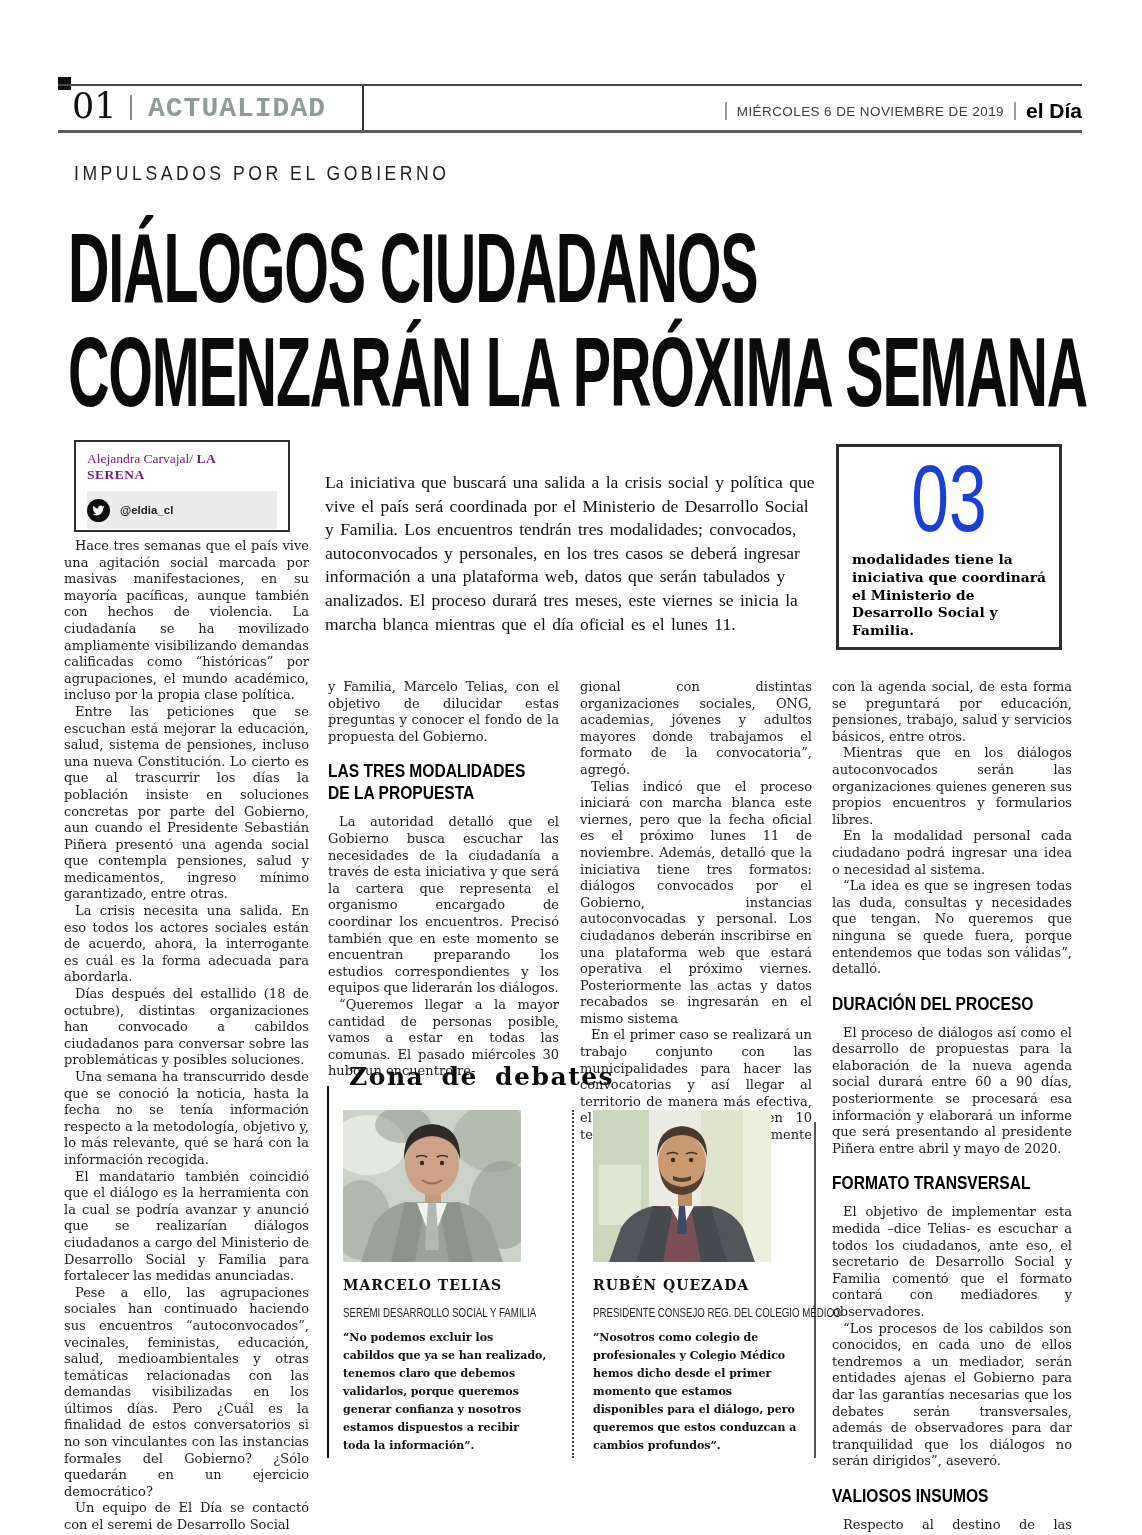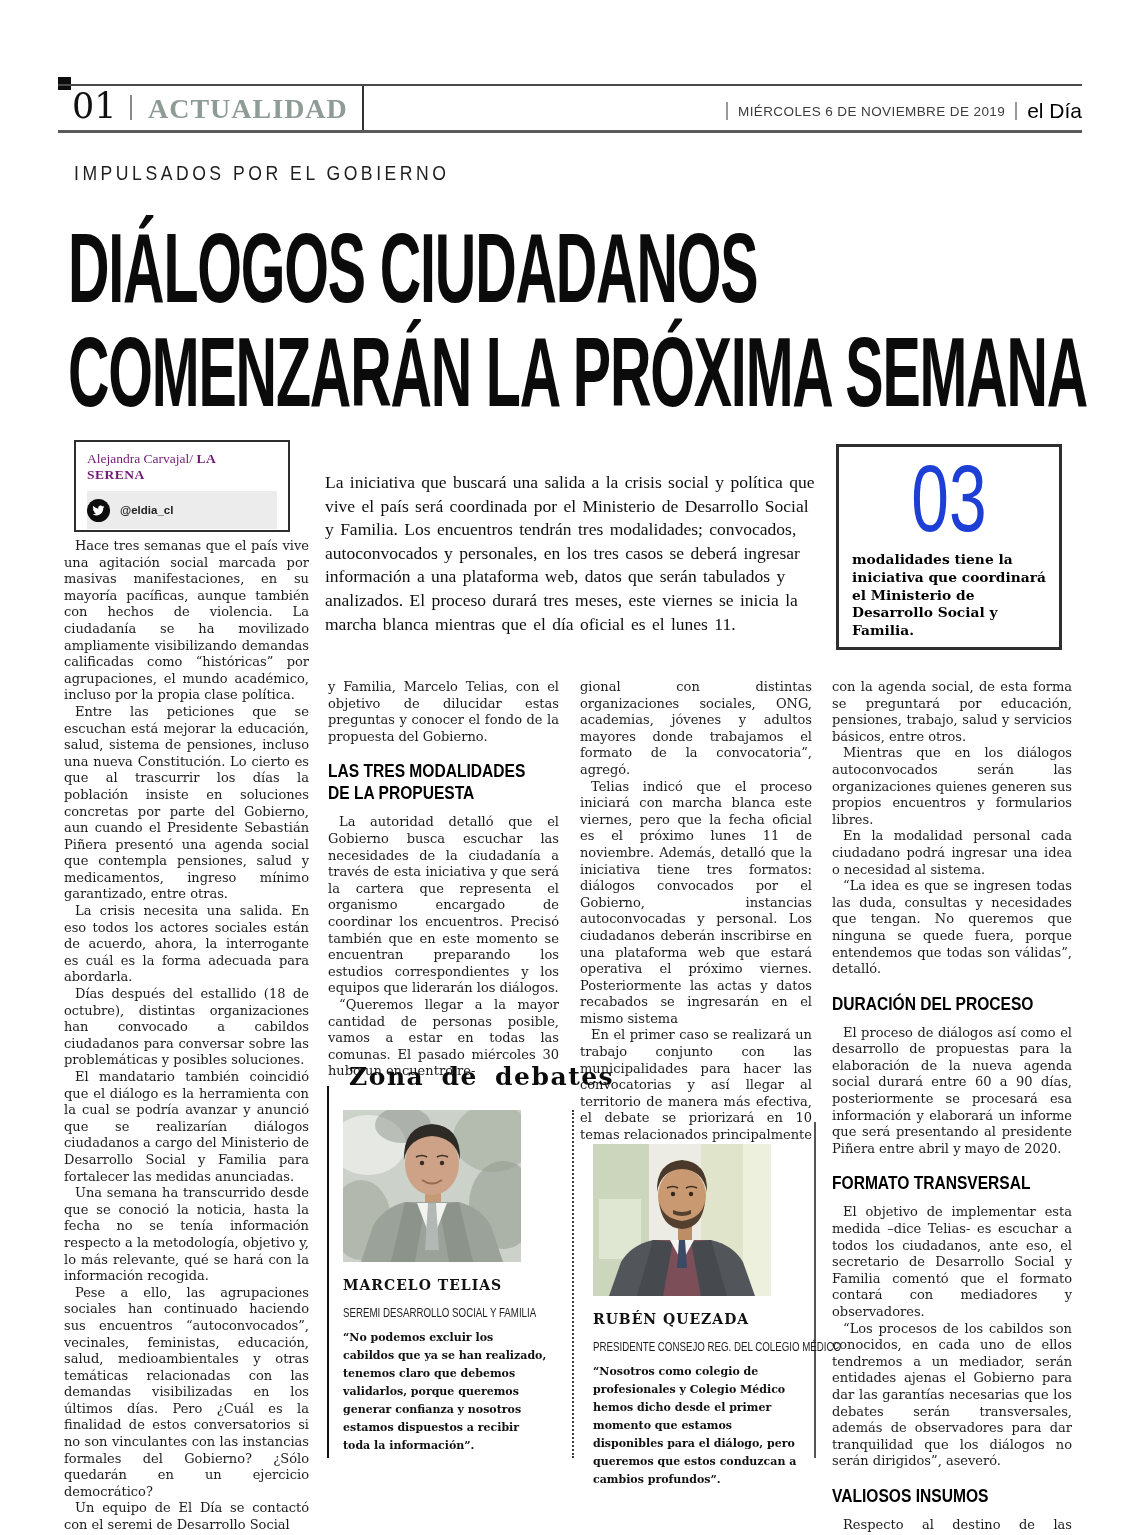--- a/index.html
+++ b/index.html
@@ -7,27 +7,27 @@
         font-family:"Liberation Serif",serif;color:#1b1b1b;}
   .abs{position:absolute;}
 
   
   .rule{background:#4a4a4a;}
   #sq{left:58px;top:77px;width:13px;height:13px;background:#0d0d0d;}
   #rule1{left:58px;top:84px;width:1024px;height:2px;}
   #rule2{left:58px;top:130px;width:1024px;height:3px;background:#5a5a5a;}
   #pagenum{left:72px;top:86px;font-family:"DejaVu Serif",serif;font-size:35px;font-weight:500;color:#111;}
   #pagenum-sep{left:130px;top:95px;width:2px;height:25px;background:#8a8a8a;}
-  #section{left:148px;top:93px;font-family:Liberation Serif, serif;font-weight:800;
+  #section{left:148px;top:93px;font-family:Liberation Mono, monospace;font-weight:800;
            font-size:28px;letter-spacing:1px;}
   #hdr-vline{left:362px;top:86px;width:2px;height:44px;background:#333;}
   #hdr-right{right:60px;top:99px;display:flex;align-items:center;gap:10px;}
   .hdr-bar{width:2px;height:18px;background:#9a9a9a;}
   #hdr-date{font-family:"Liberation Sans",sans-serif;font-size:13.5px;color:#3c3c3c;letter-spacing:.4px;}
-  #masthead{font-family:"Liberation Sans",sans-serif;font-weight:400;font-size:21px;color:#000;}
+  #masthead{font-family:"Liberation Sans",sans-serif;font-weight:700;font-size:21px;color:#000;}
 
   
   #kicker{left:74px;top:162px;font-family:"Liberation Sans",sans-serif;font-size:20px;
           letter-spacing:4px;color:#1f1f1f;transform:scale(.88,1);transform-origin:0 0;white-space:nowrap;}
   .hl{left:68px;font-family:"Liberation Sans",sans-serif;font-weight:700;font-size:99px;
       line-height:99px;color:#0b0b0b;transform:scale(.58,1);transform-origin:0 0;
       white-space:nowrap;letter-spacing:-2px;}
   #hl1{top:218px;} #hl2{top:322px;}
 
   
@@ -66,21 +66,21 @@
   .subhead.l1{margin-bottom:0;}
 
   
   #zona{left:327px;top:1064px;width:489px;height:396px;}
   #zona-lborder{left:0;top:22px;width:2px;height:372px;background:#111;}
   #zona-rborder{right:0;top:58px;width:2px;height:336px;background:#555;}
   #zona-divider{left:245px;top:46px;height:348px;border-left:2px dotted #3c3c3c;}
   #zona-title{left:22px;top:-2px;font-family:"DejaVu Serif",serif;font-weight:700;font-size:25px;
               color:#0c0c0c;letter-spacing:1.5px;word-spacing:7px;}
   .profile{top:46px;width:205px;}
-  #profile-left{left:16px;} #profile-right{left:266px;margin-top:34px;}
+  #profile-left{left:16px;} #profile-right{left:266px;}
   .photo{width:178px;height:152px;display:block;}
   .p-name{font-family:"DejaVu Serif",serif;font-weight:700;font-size:14px;letter-spacing:1px;
           color:#111;margin-top:15px;}
   .p-role{font-family:"Liberation Sans",sans-serif;font-size:13.5px;color:#1d1d1d;margin-top:12px;
           transform:scale(.72,1);transform-origin:0 50%;white-space:nowrap;}
   .p-quote{font-family:"DejaVu Serif",serif;font-weight:700;font-size:11px;line-height:18px;
            color:#101010;margin-top:9px;text-align:left;}
 </style>
 </head>
 <body>
@@ -125,22 +125,22 @@
   <div class="abs" id="stat-box">
     <div id="stat-value" style="color:#1d3fd6;">03</div>
     <div id="stat-caption">modalidades tiene la iniciativa que coordinará el Ministerio de Desarrollo Social y Familia.</div>
   </div>
 
   <div class="abs col" id="col1">
     <p>Hace tres semanas que el país vive una agitación social marcada por masivas manifestaciones, en su mayoría pacíficas, aunque también con hechos de violencia. La ciudadanía se ha movilizado ampliamente visibilizando demandas calificadas como “históricas” por agrupaciones, el mundo académico, incluso por la propia clase política.</p>
     <p>Entre las peticiones que se escuchan está mejorar la educación, salud, sistema de pensiones, incluso una nueva Constitución. Lo cierto es que al trascurrir los días la población insiste en soluciones concretas por parte del Gobierno, aun cuando el Presidente Sebastián Piñera presentó una agenda social que contempla pensiones, salud y medicamentos, ingreso mínimo garantizado, entre otras.</p>
     <p>La crisis necesita una salida. En eso todos los actores sociales están de acuerdo, ahora, la interrogante es cuál es la forma adecuada para abordarla.</p>
     <p>Días después del estallido (18 de octubre), distintas organizaciones han convocado a cabildos ciudadanos para conversar sobre las problemáticas y posibles soluciones.</p>
+    <p>Una semana ha transcurrido desde que se conoció la noticia, hasta la fecha no se tenía información respecto a la metodología, objetivo y, lo más relevante, qué se hará con la información recogida.</p>
     <p>El mandatario también coincidió que el diálogo es la herramienta con la cual se podría avanzar y anunció que se realizarían diálogos ciudadanos a cargo del Ministerio de Desarrollo Social y Familia para fortalecer las medidas anunciadas.</p>
-    <p>Una semana ha transcurrido desde que se conoció la noticia, hasta la fecha no se tenía información respecto a la metodología, objetivo y, lo más relevante, qué se hará con la información recogida.</p>
     <p>Pese a ello, las agrupaciones sociales han continuado haciendo sus encuentros “autoconvocados”, vecinales, feministas, educación, salud, medioambientales y otras temáticas relacionadas con las demandas visibilizadas en los últimos días. Pero ¿Cuál es la finalidad de estos conversatorios si no son vinculantes con las instancias formales del Gobierno? ¿Sólo quedarán en un ejercicio democrático?</p>
     <p>Un equipo de El Día se contactó con el seremi de Desarrollo Social</p>
   </div>
 
   <div class="abs col" id="col2">
     <p class="noind">y Familia, Marcelo Telias, con el objetivo de dilucidar estas preguntas y conocer el fondo de la propuesta del Gobierno.</p>
     <span class="subhead l1">LAS TRES MODALIDADES</span>
     <span class="subhead l2">DE LA PROPUESTA</span>
     <p>La autoridad detalló que el Gobierno busca escuchar las necesidades de la ciudadanía a través de esta iniciativa y que será la cartera que representa el organismo encargado de coordinar los encuentros. Precisó también que en este momento se encuentran preparando los estudios correspondientes y los equipos que liderarán los diálogos.</p>
     <p>“Queremos llegar a la mayor cantidad de personas posible, vamos a estar en todas las comunas. El pasado miércoles 30 hubo un encuentro re-</p>

